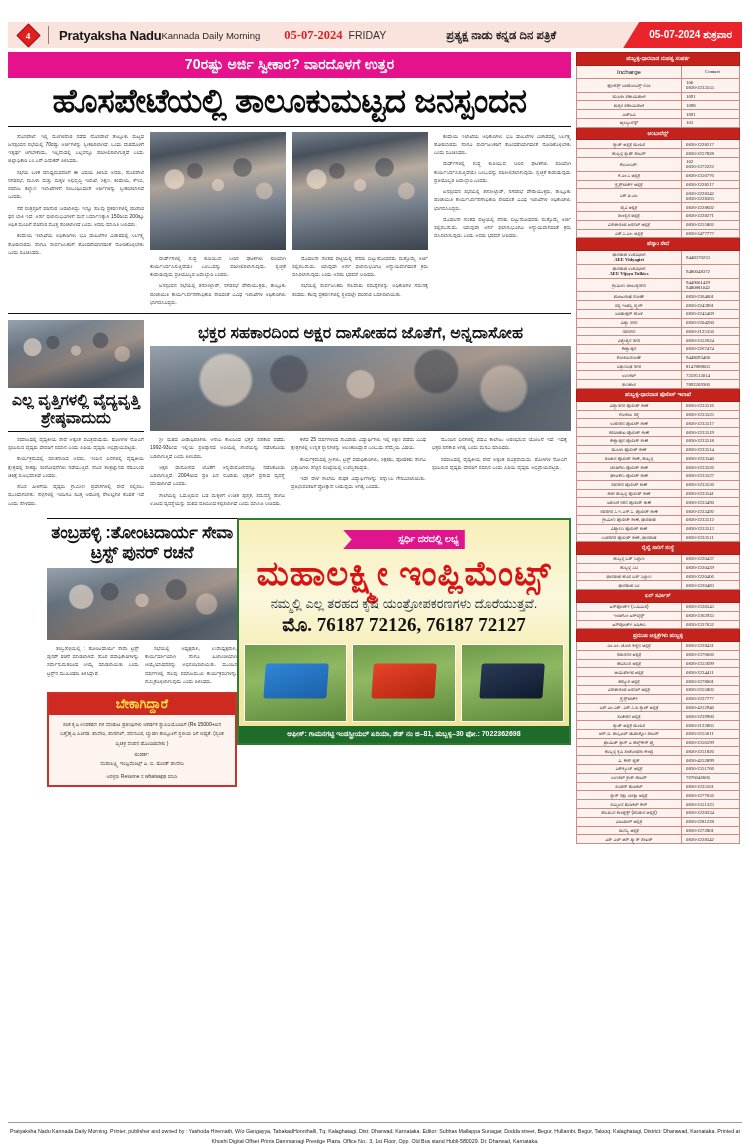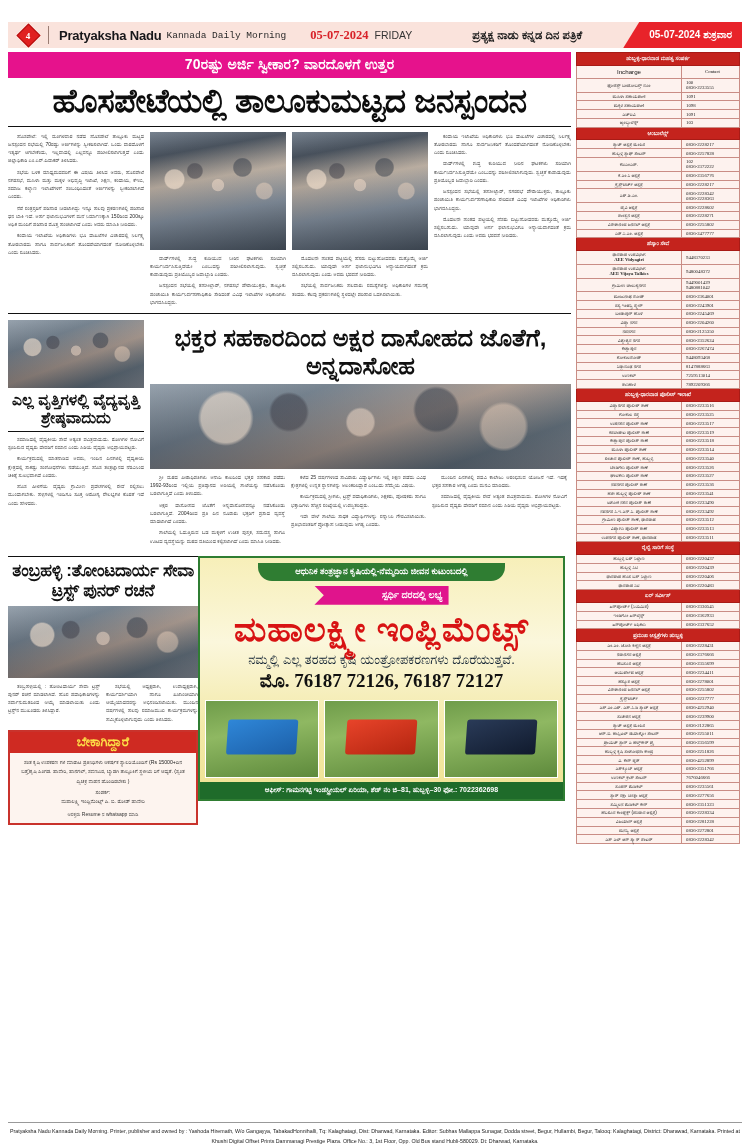--- a/index.html
+++ b/index.html
@@ -44,21 +44,21 @@
     font-family: "Liberation Serif", serif;
   }
   .mh-rule { width: 1px; height: 18px; background: #9a7d74; flex: 0 0 auto; }
   .mh-name {
     padding-left: 10px;
     font-size: 13px; font-weight: bold; color: #17171a;
     font-family: "Liberation Sans", sans-serif; letter-spacing: -0.2px;
     white-space: nowrap;
   }
   .mh-sub {
-    padding-left: 5px; font-size: 9.5px; color: #2a2a2a; white-space: nowrap; font-family: Liberation Mono, monospace;
+    font-size: 9.5px; color: #2a2a2a; white-space: nowrap;
   }
   .mh-date {
     padding-left: 24px; font-size: 12.5px; font-weight: bold; color: #d8232a;
     font-family: "Liberation Serif", serif; white-space: nowrap;
   }
   .mh-day {
     padding-left: 6px; font-size: 10.5px; color: #333; white-space: nowrap;
   }
   .mh-kn {
     padding-left: 60px; font-size: 11.5px; color: #1a1a1a; white-space: nowrap;
@@ -127,21 +127,21 @@
   .band2 { display: flex; gap: 6px; margin-top: 6px; }
   .sub-head {
     font-size: 20px; font-weight: bold; color: #111; text-align: center;
     line-height: 1.1; letter-spacing: -0.3px;
   }
   .sub-head-sm {
     font-size: 15.5px; font-weight: bold; color: #111; text-align: center;
     line-height: 1.12; padding: 3px 0 2px 0;
   }
   .sub-head-lg {
-    font-size: 24px; font-weight: bold; color: #111; text-align: center;
+    font-size: 16px; font-weight: bold; color: #111; text-align: center;
     line-height: 1.18; padding: 4px 0 3px 0;
   }
   .hr-thin { border-top: 1px solid #111; margin: 3px 0; }
   .hr-thick { border-top: 1.5px solid #111; margin: 4px 0; }
 
   
   .ad-classified {
     border: 2px solid #c9332c;
     background: #fdf4ef;
     padding: 0 0 5px 0;
@@ -326,21 +326,21 @@
             </div>
             <div class="col" style="width:135px;">
               <p>ಮುಂದಿನ ದಿನಗಳಲ್ಲಿ ಪದವಿ ಕಾಲೇಜು ಆರಂಭಿಸುವ ಯೋಜನೆ ಇದೆ. ಇದಕ್ಕೆ ಭಕ್ತರ ಸಹಕಾರ ಅಗತ್ಯ ಎಂದು ಮನವಿ ಮಾಡಿದರು.</p>
               <p></p>
               <p>ಸಮಾಜದಲ್ಲಿ ವೈದ್ಯಕೀಯ ಸೇವೆ ಅತ್ಯಂತ ಪವಿತ್ರವಾದುದು. ರೋಗಿಗಳ ನೋವಿಗೆ ಸ್ಪಂದಿಸುವ ವೈದ್ಯರು ದೇವರಿಗೆ ಸಮಾನ ಎಂದು ಹಿರಿಯ ವೈದ್ಯರು ಅಭಿಪ್ರಾಯಪಟ್ಟರು.</p>
             </div>
           </div>
         </div>
       </div>
 
-      <div style="display:flex;gap:0;margin-top:4px;">
+      <div style="display:flex;gap:0;margin-top:4px;margin-left:39px;">
 
         <div style="width:190px;">
           <div class="hr-thick"></div>
           <div class="sub-head" style="font-size:17px;line-height:1.2;">ತಂಬ್ರಹಳ್ಳಿ :ತೋಂಟದಾರ್ಯ ಸೇವಾ ಟ್ರಸ್ಟ್ ಪುನರ್ ರಚನೆ</div>
           <div class="photo" style="height:72px;margin-top:4px;"></div>
           <div style="display:flex;gap:6px;margin-top:4px;">
             <div class="col" style="width:92px;">
               <p>ತಂಬ್ರಹಳ್ಳಿಯಲ್ಲಿ : ತೋಂಟದಾರ್ಯ ಸೇವಾ ಟ್ರಸ್ಟ್ ಪುನರ್ ರಚನೆ ಮಾಡಲಾಗಿದೆ. ಹೊಸ ಪದಾಧಿಕಾರಿಗಳನ್ನು ಸರ್ವಾನುಮತದಿಂದ ಆಯ್ಕೆ ಮಾಡಲಾಯಿತು ಎಂದು ಟ್ರಸ್ಟ್‌ನ ಮುಖಂಡರು ತಿಳಿಸಿದ್ದಾರೆ.</p>
             </div>
             <div class="col" style="width:92px;">
@@ -352,21 +352,20 @@
             <div class="ad-cls-title">ಬೇಕಾಗಿದ್ದಾರೆ</div>
             <div class="ad-cls-body">ಸಂತ ಕೃಷಿ ಉಪಕರಣ ಗಳ ಮಾರಾಟ ಪ್ರತಿನಿಧಿಗಳು ಆಕರ್ಷಕ ಸ್ಯಾಲರಿಯೊಂದಿಗೆ (Rs 15000+ದಿನ ಬತ್ತೆ)ಕೃಷಿ ಹಿಂಗಡ. ಹಾವೇರಿ, ಹಾನಗಲ್, ಸವಣೂರ, ಬ್ಯಾಡಗಿ ತಾಲ್ಲೂಕಿಗೆ ಸ್ಥಳೀಯ ರಿಗೆ ಆದ್ಯತೆ. (ಸ್ವಂತ ದ್ವಿಚಕ್ರ ವಾಹನ ಹೊಂದಿರಬೇಕು )</div>
             <div class="ad-cls-body" style="padding-top:2px;">ಸಂಪರ್ಕ:</div>
             <div class="ad-cls-body" style="padding-top:0;">ಮಹಾಲಕ್ಷ್ಮಿ ಇಂಪ್ಲಿಮೆಂಟ್ಸ್ ಪಿ. ಬಿ. ರೋಡ್ ಹಾವೇರಿ</div>
             <div class="ad-cls-foot">ಆಸಕ್ತರು Resume ನ whatsapp ಮಾಡಿ</div>
           </div>
         </div>
 
         <div style="width:367px;">
           <div class="ad-big">
-            <div class="ad-ribbon-green">ಆಧುನಿಕ ತಂತ್ರಜ್ಞಾನ ಕೃಷಿಯಲ್ಲಿ-ನೆಮ್ಮದಿಯ ಜೀವನ ಕುಟುಂಬದಲ್ಲಿ</div>
             <div class="ad-ribbon-pink">ಸ್ಪರ್ಧಿ ದರದಲ್ಲಿ ಲಭ್ಯ</div>
             <div class="ad-title">ಮಹಾಲಕ್ಷ್ಮೀ ಇಂಪ್ಲಿಮೆಂಟ್ಸ್</div>
             <div class="ad-line2">ನಮ್ಮಲ್ಲಿ ಎಲ್ಲ ತರಹದ ಕೃಷಿ ಯಂತ್ರೋಪಕರಣಗಳು ದೊರೆಯುತ್ತವೆ.</div>
             <div class="ad-phone">ಮೊ. 76187 72126, 76187 72127</div>
             <div class="ad-photos">
               <div class="ad-photo">
                   <div class="machine m-blue"></div>
                 </div>
               <div class="ad-photo">
                   <div class="machine m-red"></div>

